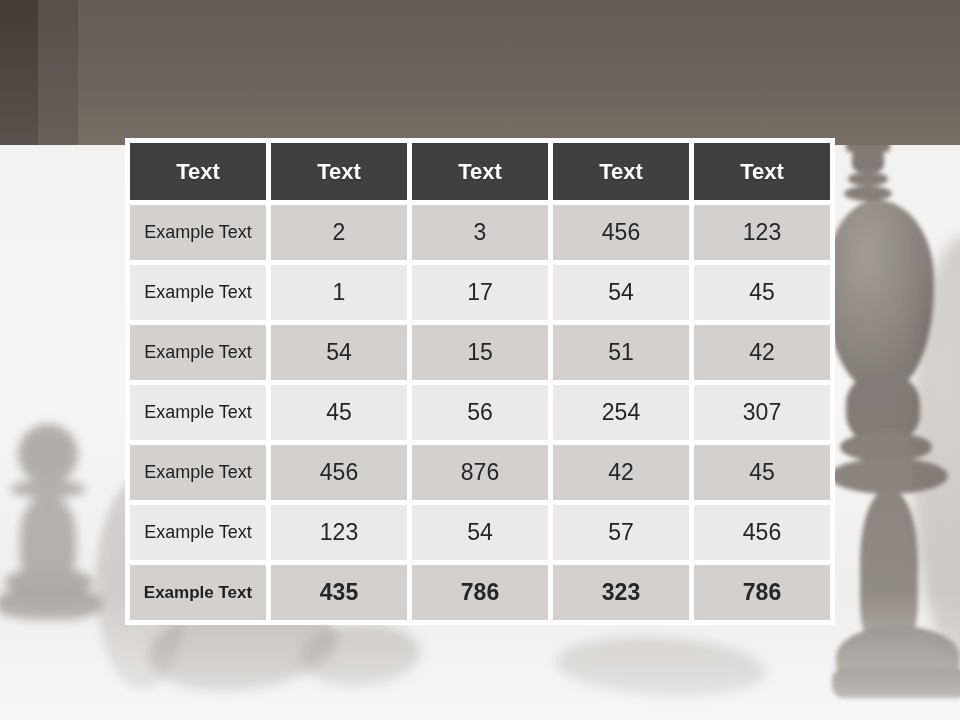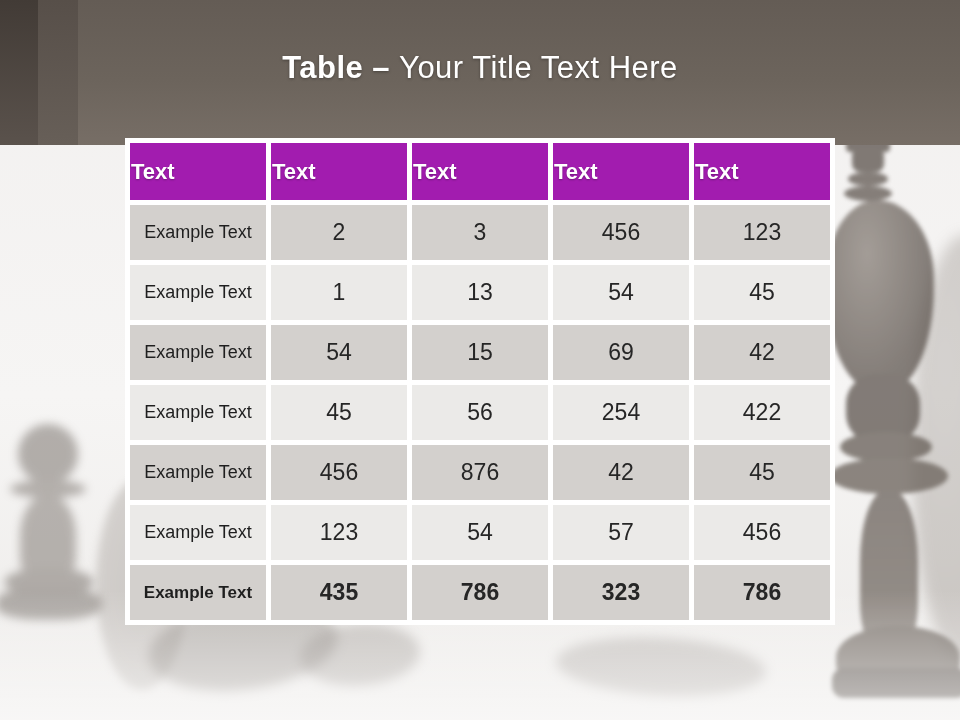--- a/index.html
+++ b/index.html
@@ -71,22 +71,22 @@
         text-shadow:0 1px 3px rgba(0,0,0,.35);white-space:nowrap;}
   .title .b{font-weight:700;}
   .title .dash{font-weight:700;margin:0 9px;}
   .title .r{font-weight:400;}
 
   
   .tbl-wrap{position:absolute;left:125px;top:138px;width:710px;}
   table.data{width:100%;border-collapse:separate;border-spacing:5px;
         background:#ffffff;table-layout:fixed;}
   table.data th{
-        height:55px;background:#a21caf;color:#ffffff;
-        font-size:22px;font-weight:700;text-align:left;vertical-align:middle;
+        height:55px;background:#404040;color:#ffffff;
+        font-size:22px;font-weight:700;text-align:center;vertical-align:middle;
         text-shadow:0 1px 2px rgba(0,0,0,.3);}
   table.data td{
         height:53px;text-align:center;vertical-align:middle;
         color:#262626;font-size:23px;}
   table.data td.lbl{font-size:18px;color:#1f1f1f;}
   table.data tbody tr:nth-child(odd) td{background:#d3d0cd;}
   table.data tbody tr:nth-child(even) td{background:#ebeae8;}
   table.data tbody tr:last-child td{font-weight:700;}
   table.data tbody tr:last-child td.lbl{font-size:17px;}
 </style>
@@ -121,23 +121,20 @@
     <div class="shape fallen1"></div>
     <div class="shape fallen2"></div>
     <div class="shape fallen3"></div>
     <div class="shape floor-glow"></div>
   </div>
 
   <div class="band">
     <div class="stripe-a"></div>
     <div class="stripe-b"></div>
   </div>
-  <div class="title">
-    <span class="b">Table</span><span class="dash">–</span><span class="r">Your Title Text Here</span>
-  </div>
 
   <div class="tbl-wrap">
     <table class="data">
       <thead>
           <tr>
             <th>Text</th>
             <th>Text</th>
             <th>Text</th>
             <th>Text</th>
             <th>Text</th>
@@ -147,37 +144,37 @@
           <tr>
             <td class="lbl">Example Text</td>
             <td class="num">2</td>
             <td class="num">3</td>
             <td class="num">456</td>
             <td class="num">123</td>
           </tr>
           <tr>
             <td class="lbl">Example Text</td>
             <td class="num">1</td>
-            <td class="num">13</td>
+            <td class="num">17</td>
             <td class="num">54</td>
             <td class="num">45</td>
           </tr>
           <tr>
             <td class="lbl">Example Text</td>
             <td class="num">54</td>
             <td class="num">15</td>
-            <td class="num">69</td>
+            <td class="num">51</td>
             <td class="num">42</td>
           </tr>
           <tr>
             <td class="lbl">Example Text</td>
             <td class="num">45</td>
             <td class="num">56</td>
             <td class="num">254</td>
-            <td class="num">422</td>
+            <td class="num">307</td>
           </tr>
           <tr>
             <td class="lbl">Example Text</td>
             <td class="num">456</td>
             <td class="num">876</td>
             <td class="num">42</td>
             <td class="num">45</td>
           </tr>
           <tr>
             <td class="lbl">Example Text</td>

